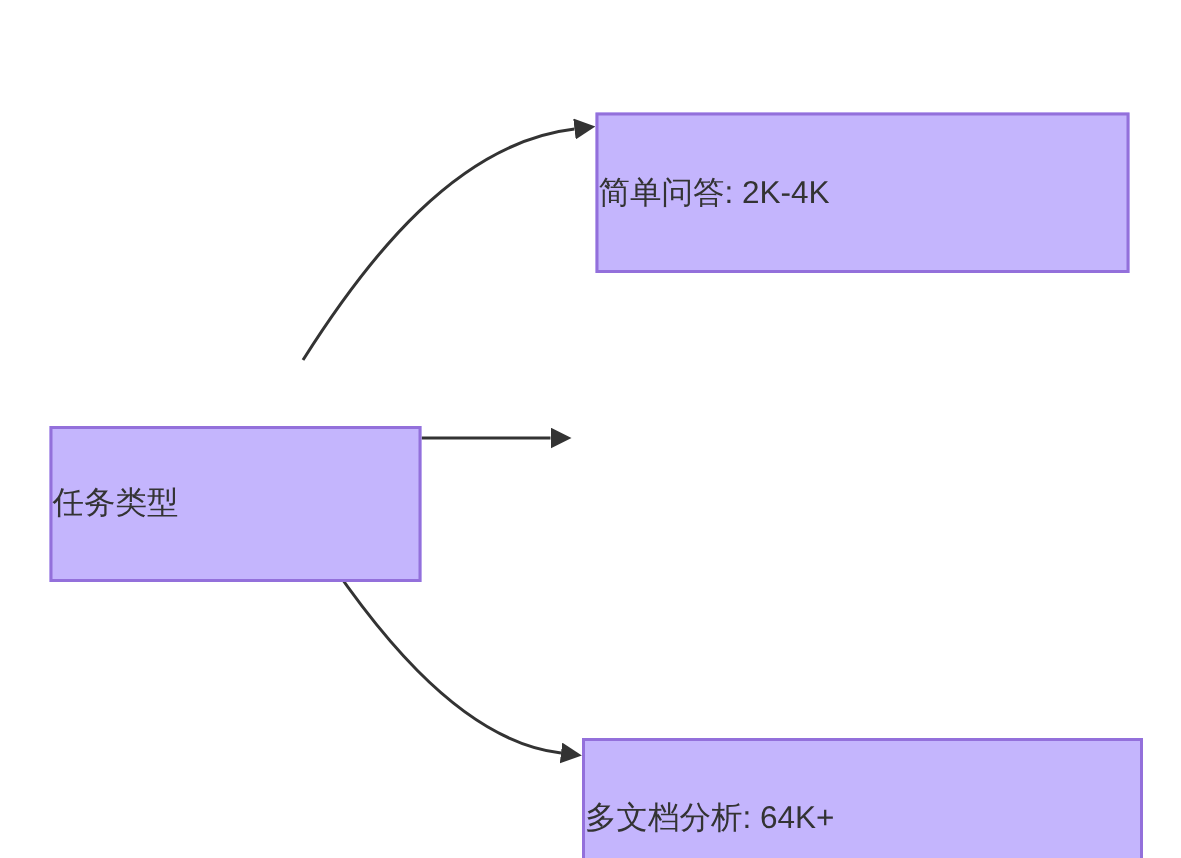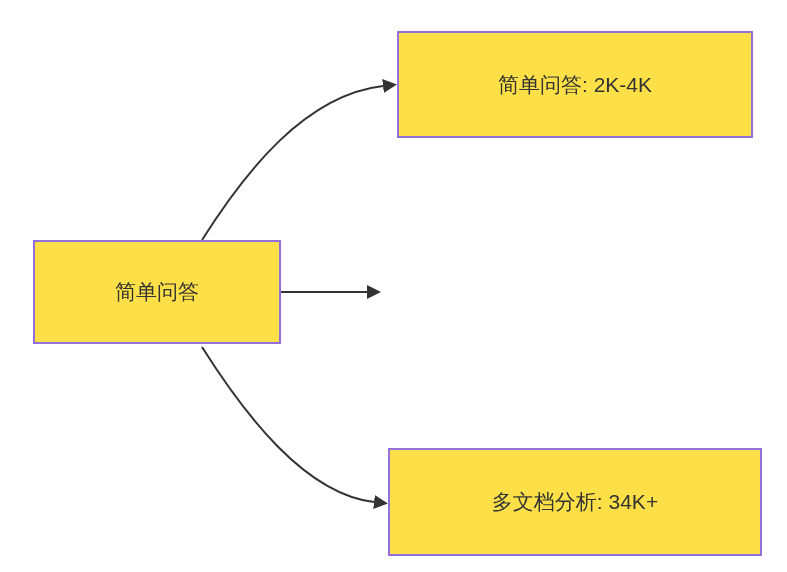--- a/index.html
+++ b/index.html
@@ -18,30 +18,31 @@
   .edges-layer {
     position: absolute;
     left: 0;
     top: 0;
     width: 787px;
     height: 572px;
   }
   .node {
     position: absolute;
     box-sizing: border-box;
-    background: #fde047;
+    background: #c4b5fd;
     border: 2px solid #9370DB;
     display: flex;
     align-items: center;
-    justify-content: center;
+    justify-content: flex-start;
     color: #333333;
     font-size: 21px;
     line-height: 1.2;
     text-align: center;
     white-space: nowrap;
+    margin-top: 44px;
   }
   .node-root   { left: 33px;  top: 240px; width: 248px; height: 104px; }
   .node-top    { left: 397px; top: 31px;  width: 356px; height: 107px; }
   .node-mid    { left: 380px; top: 239px; width: 391px; height: 106px; }
   .node-bottom { left: 388px; top: 448px; width: 374px; height: 108px; }
 </style>
 </head>
 <body>
 
 <div class="canvas">
@@ -54,25 +55,25 @@
     </defs>
 
     <path d="M 202 240 C 245 172, 305 95, 383 86" fill="none" stroke-width="2" marker-end="url(#arrowhead)" stroke="#333333"></path>
 
     <path d="M 281 292 L 367 292" fill="none" stroke-width="2" marker-end="url(#arrowhead)" stroke="#333333"></path>
 
     <path d="M 202 347 C 245 415, 305 494, 374 502" fill="none" stroke-width="2" marker-end="url(#arrowhead)" stroke="#333333"></path>
   </svg>
 
   <div class="node node-root">
-    <span>简单问答</span>
+    <span>任务类型</span>
   </div>
 
   <div class="node node-top">
     <span>简单问答: 2K-4K</span>
   </div>
 
 
   <div class="node node-bottom">
-    <span>多文档分析: 34K+</span>
+    <span>多文档分析: 64K+</span>
   </div>
 
 </div>
 
 </body></html>

